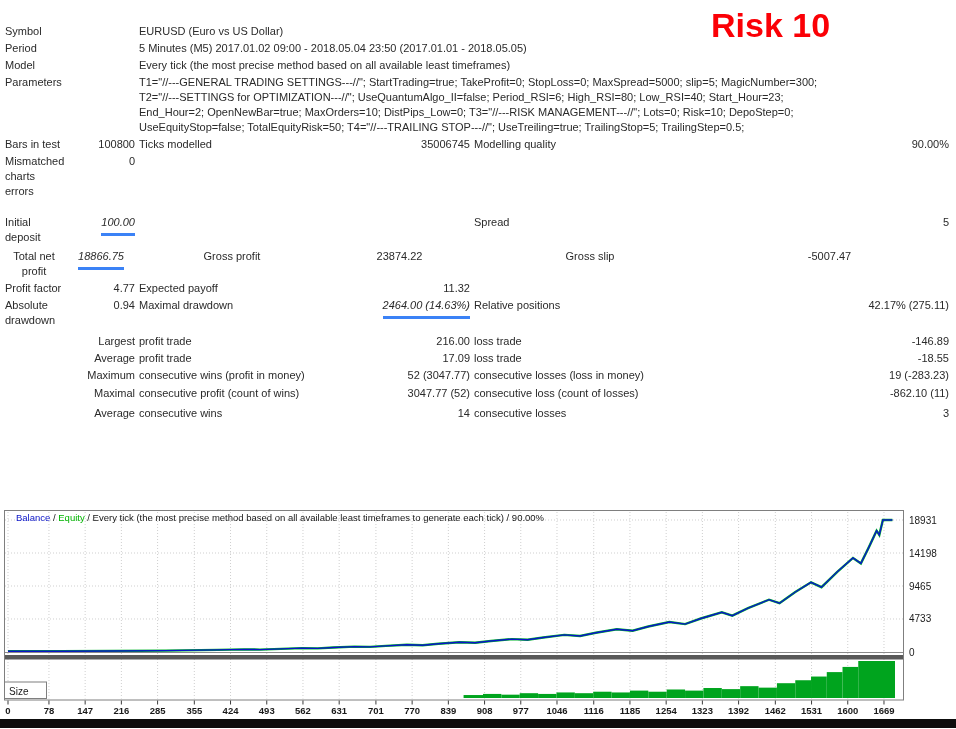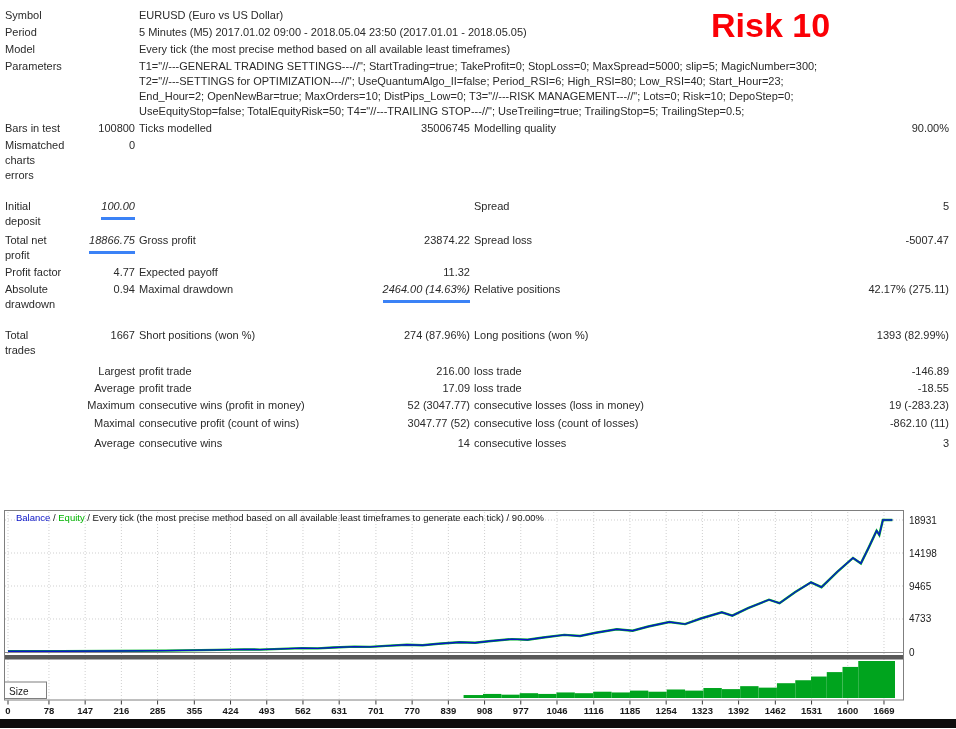--- a/index.html
+++ b/index.html
@@ -1,30 +1,30 @@
 <!DOCTYPE html>
 <html><head>
 <meta charset="utf-8">
 <style>
   html,body{margin:0;padding:0;background:#fff;}
   .page{position:relative;width:956px;height:729px;background:#fff;overflow:hidden;
         font-family:"Liberation Sans",sans-serif;color:#2a2a2a;}
   
-  table.report{border-collapse:collapse;table-layout:fixed;width:948px;margin:6px 0 0 5px;
+  table.report{border-collapse:collapse;table-layout:fixed;width:948px;margin:22px 0 0 5px;
                font-size:11px;line-height:15px;}
   table.report td{vertical-align:top;padding:2px 4px 0 0;overflow:visible;}
   td.c1{white-space:pre-line;}
   td.c2,td.c4,td.c6{text-align:right;white-space:nowrap;}
   td.c3,td.c5{padding-left:6px;white-space:nowrap;}
   td.hval{padding-left:6px;}
   td.params{padding-left:6px;white-space:pre-wrap;padding-bottom:22px;}
   tr.g16>td{padding-top:16px;}
   tr.g6>td{padding-top:6px;}
   tr.g5>td{padding-top:5px;}
-  tr.g4>td{padding-top:4px;}
+  tr.g4>td{padding-top:4px;text-align:center;}
   tr.g3>td{padding-top:3px;}
   tr.g2>td{padding-top:2px;}
   .redline{display:inline-block;border-bottom:3px solid #3b82f6;padding-bottom:3px;font-style:italic;}
   
   .risk{position:absolute;left:711px;top:6px;font-size:34px;font-weight:bold;color:#fb0006;
         letter-spacing:0px;white-space:nowrap;}
   
   .chart-wrap{position:absolute;left:0;top:509px;width:956px;height:211px;}
   .chart-wrap svg{display:block;}
   svg text{font-family:"Liberation Sans",sans-serif;}
@@ -96,48 +96,39 @@
       <td class="c4"></td>
       <td class="c5">Spread</td>
       <td class="c6">5</td>
     </tr>
     <tr class="g4">
       <td class="c1">Total net
 profit</td>
       <td class="c2"><span class="redline">18866.75</span></td>
       <td class="c3">Gross profit</td>
       <td class="c4">23874.22</td>
-      <td class="c5">Spread loss</td>
+      <td class="c5">Gross slip</td>
       <td class="c6">-5007.47</td>
     </tr>
     <tr>
       <td class="c1">Profit factor</td>
       <td class="c2">4.77</td>
       <td class="c3">Expected payoff</td>
       <td class="c4">11.32</td>
       <td class="c5"></td>
       <td class="c6"></td>
     </tr>
     <tr>
       <td class="c1">Absolute
 drawdown</td>
       <td class="c2">0.94</td>
       <td class="c3">Maximal drawdown</td>
       <td class="c4"><span class="redline">2464.00 (14.63%)</span></td>
       <td class="c5">Relative positions</td>
       <td class="c6">42.17% (275.11)</td>
-    </tr>
-    <tr class="g16">
-      <td class="c1">Total
-trades</td>
-      <td class="c2">1667</td>
-      <td class="c3">Short positions (won %)</td>
-      <td class="c4">274 (87.96%)</td>
-      <td class="c5">Long positions (won %)</td>
-      <td class="c6">1393 (82.99%)</td>
     </tr>
     <tr class="g6">
       <td class="c1"></td>
       <td class="c2">Largest</td>
       <td class="c3">profit trade</td>
       <td class="c4">216.00</td>
       <td class="c5">loss trade</td>
       <td class="c6">-146.89</td>
     </tr>
     <tr>

